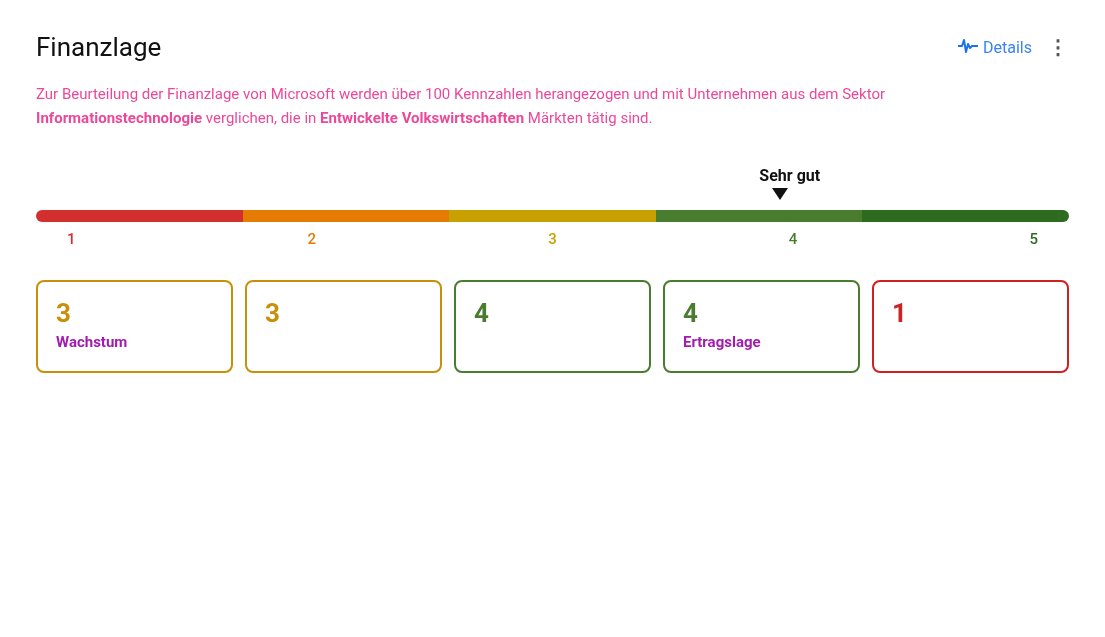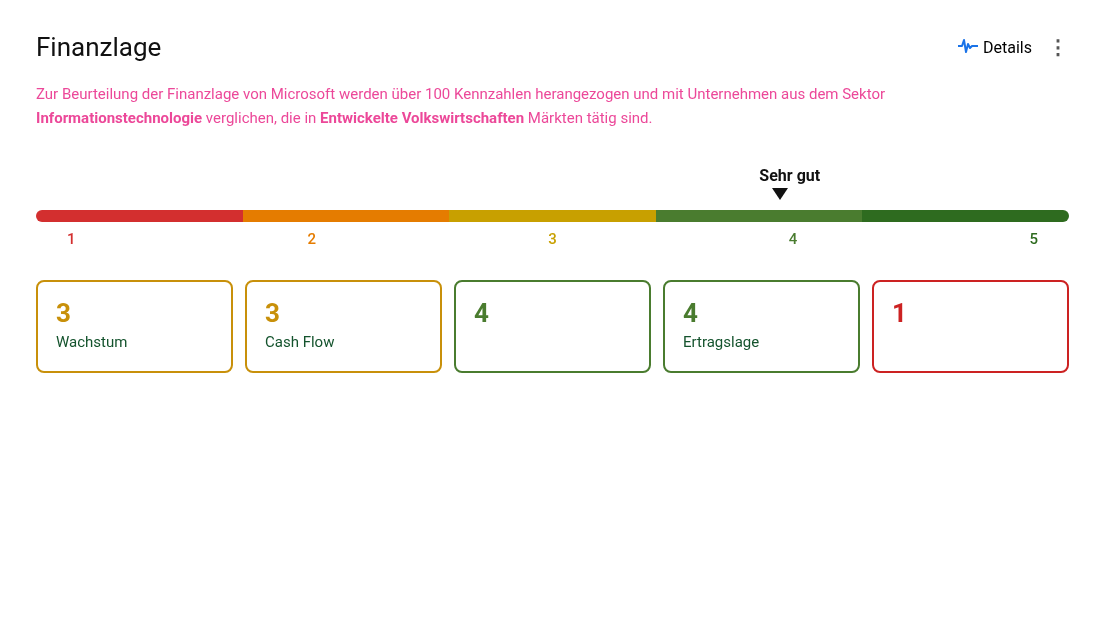--- a/index.html
+++ b/index.html
@@ -27,21 +27,21 @@
     .header-actions {
       display: flex;
       align-items: center;
       gap: 16px;
     }
 
     .details-link {
       display: flex;
       align-items: center;
       gap: 5px;
-      color: #000000;
+      color: #3b82f6;
       font-size: 16px;
       text-decoration: none;
       cursor: pointer;
     }
 
     .pulse-icon {
       color: #1a73e8;
       font-size: 18px;
     }
 
@@ -139,22 +139,23 @@
     }
 
     .card-score {
       font-size: 26px;
       font-weight: 700;
       margin-bottom: 4px;
     }
 
     .card-label {
       font-size: 15px;
-      color: #14532d;
+      color: #a21caf;
       line-height: 1.4;
+      font-weight: bold;
     }
 
     
     .score-3 { color: #c8900a; border-color: #c8900a; }
     .score-4 { color: #4a7c2f; border-color: #4a7c2f; }
     .score-1 { color: #cc2222; border-color: #cc2222; }
 
     .card-num-3 { color: #c8900a; }
     .card-num-4 { color: #4a7c2f; }
     .card-num-1 { color: #cc2222; }
@@ -202,21 +203,20 @@
   </div>
 </div>
 
 <div class="cards-row">
   <div class="card score-3">
     <div class="card-score card-num-3">3</div>
     <div class="card-label">Wachstum</div>
   </div>
   <div class="card score-3">
     <div class="card-score card-num-3">3</div>
-    <div class="card-label">Cash Flow</div>
   </div>
   <div class="card score-4">
     <div class="card-score card-num-4">4</div>
   </div>
   <div class="card score-4">
     <div class="card-score card-num-4">4</div>
     <div class="card-label">Ertragslage</div>
   </div>
   <div class="card score-1">
     <div class="card-score card-num-1">1</div>

